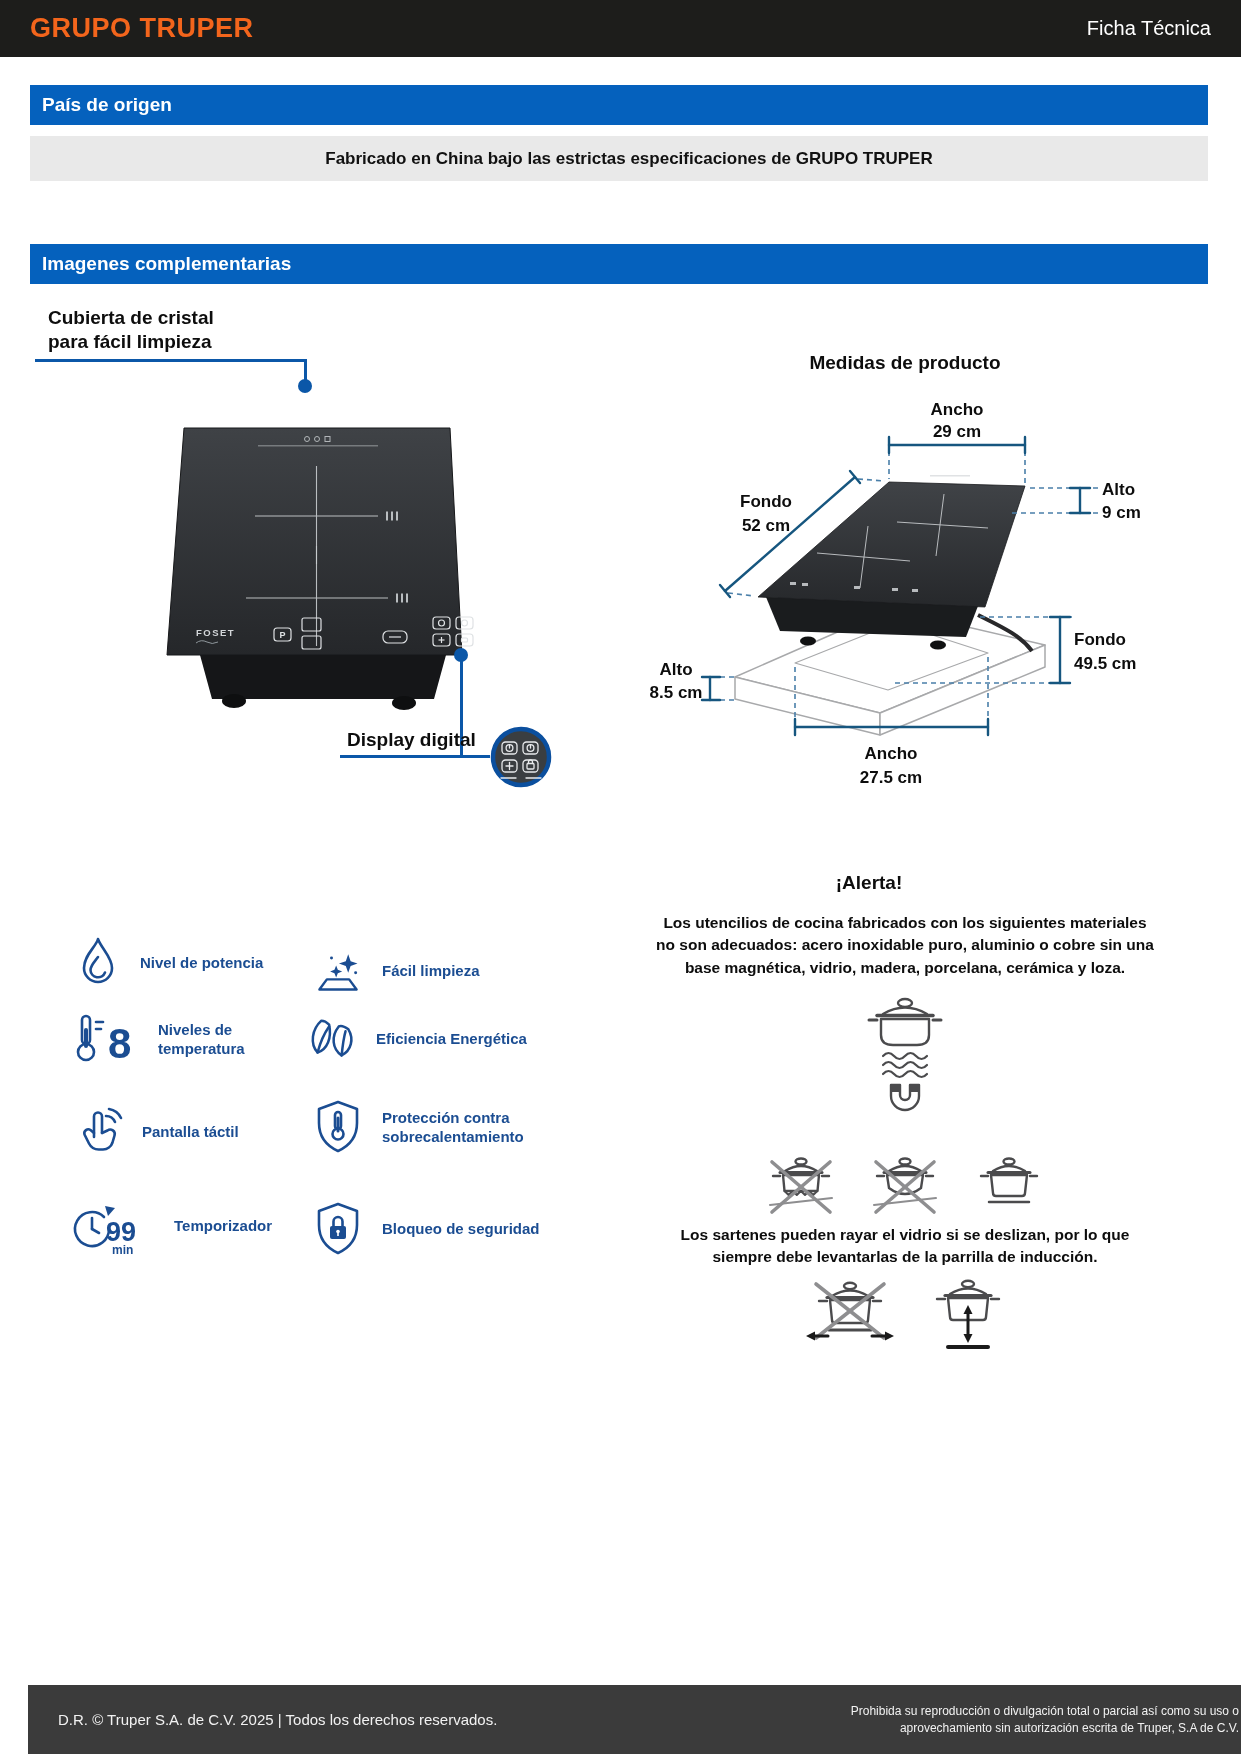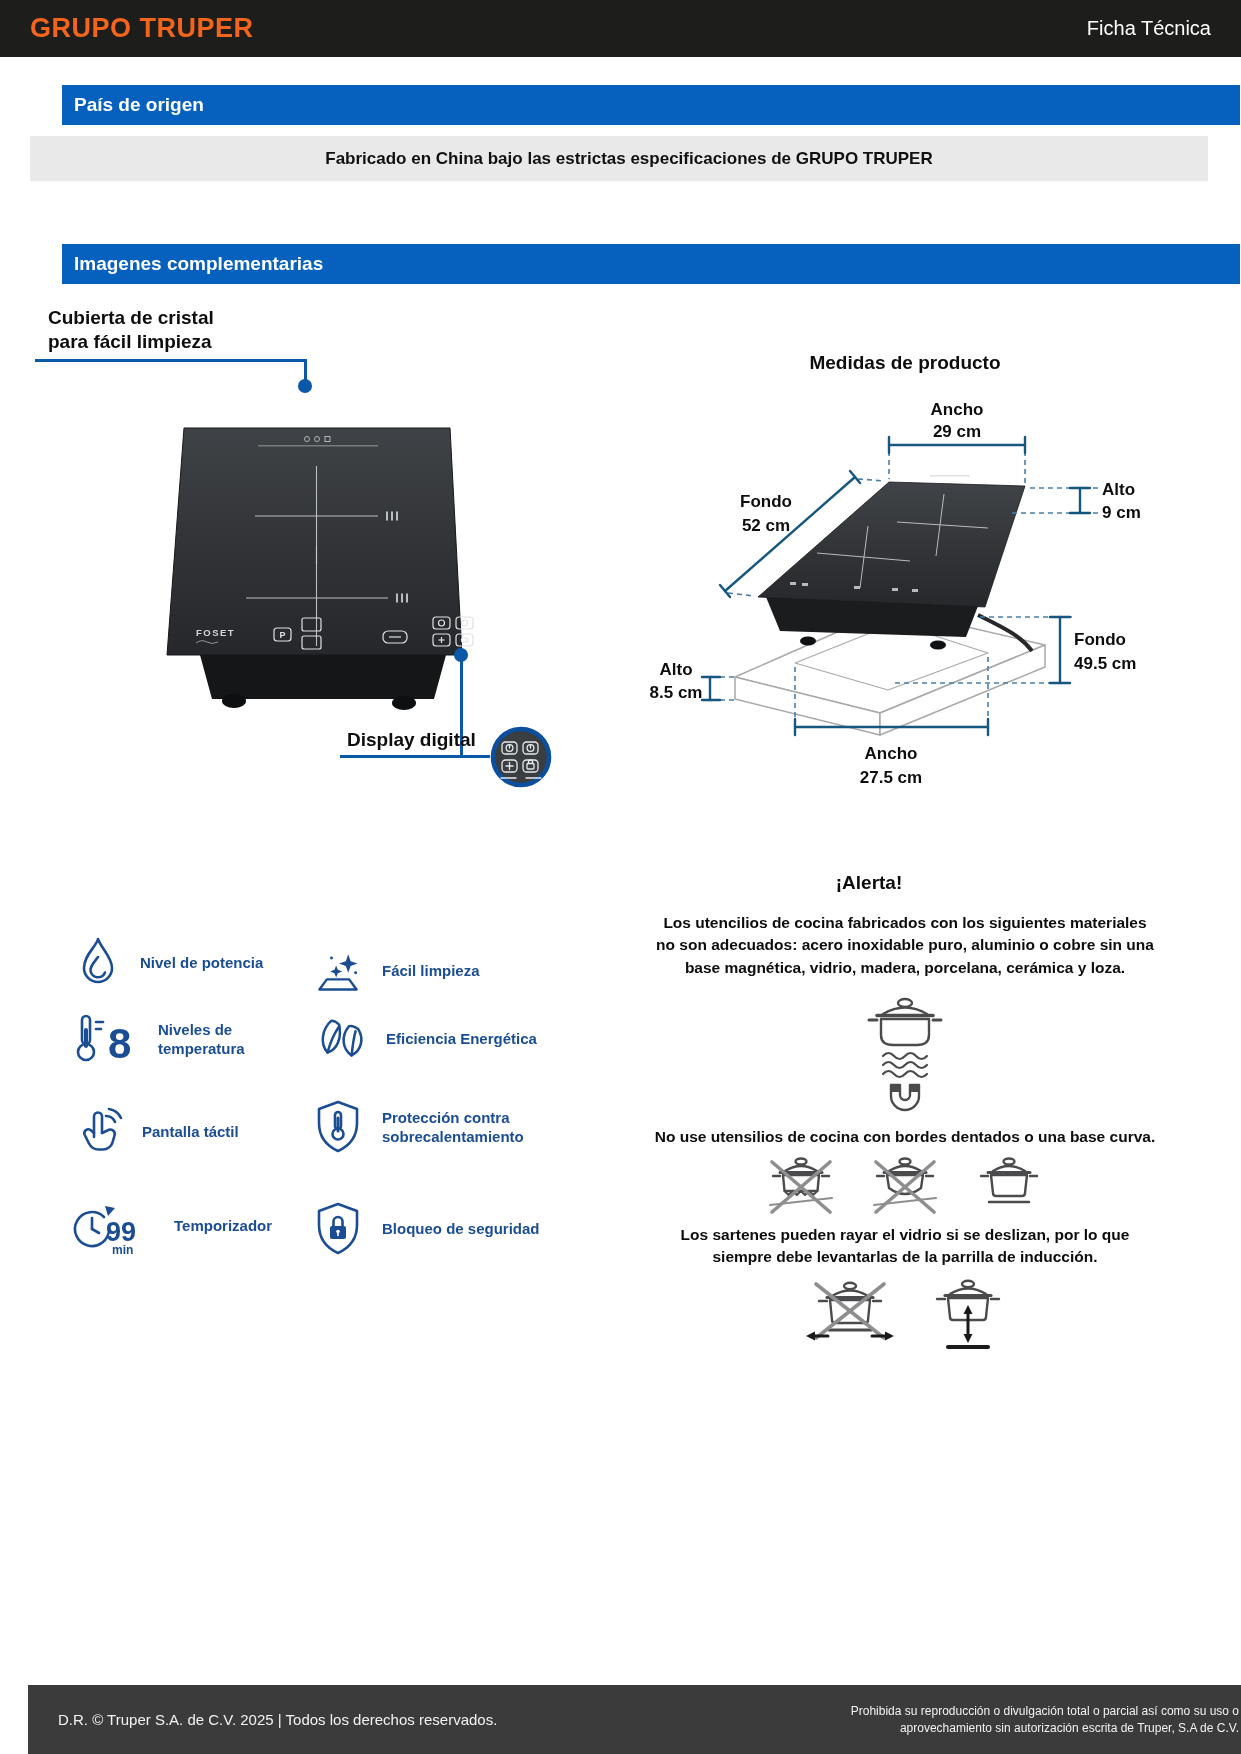--- a/index.html
+++ b/index.html
@@ -7,21 +7,21 @@
         font-family:"Liberation Sans",sans-serif;color:#0d0d0d;}
   
   .topbar{position:absolute;left:0;top:0;width:100%;height:57px;background:#1D1D1B;
           display:flex;align-items:center;justify-content:space-between;
           padding:0 30px;box-sizing:border-box;}
   .brand{color:#F3651C;font-size:27px;font-weight:800;letter-spacing:.5px;}
   .doc-title{color:#fff;font-size:20px;font-weight:500;}
   
   .secbar{position:absolute;left:30px;width:1178px;height:40px;background:#0561BD;
           color:#fff;font-size:19px;font-weight:bold;line-height:40px;
-          padding-left:12px;box-sizing:border-box;margin-left:32px;}
+          padding-left:12px;box-sizing:border-box;}
   .graybar{position:absolute;left:30px;top:136px;width:1178px;height:45px;background:#E9E9E9;
            color:#111;font-size:17px;font-weight:bold;line-height:45px;
            padding-left:20px;box-sizing:border-box;text-align:center;}
   
   .callout-label{position:absolute;font-weight:bold;font-size:19px;line-height:1.25;color:#0d0d0d;}
   .pre{white-space:pre-line;}
   .cline{position:absolute;background:#0B57A8;}
   .cdot{position:absolute;width:14px;height:14px;border-radius:50%;background:#0B57A8;}
   .mtitle{position:absolute;left:655px;top:352px;width:500px;text-align:center;
           font-size:19px;font-weight:bold;}
@@ -262,21 +262,21 @@
       <circle cx="16" cy="42" r="8"></circle>
       <line x1="16" y1="20" x2="16" y2="36" stroke-width="4"></line>
       <line x1="26" y1="12" x2="33" y2="12"></line>
         <line x1="26" y1="19" x2="31" y2="19"></line>
       <text x="38" y="48" font-size="42" font-weight="bold">8</text>
     </svg>
     <div class="lbl pre">Niveles de
 temperatura</div>
   </div>
 
-  <div class="feat" style="left:314px;top:1012px">
+  <div class="feat" style="left:304px;top:1012px">
     <svg class="fic" width="56" height="54" viewBox="0 0 56 56">
       <path d="M17,9 C7,18 5,33 13,42 C23,39 28,27 25,13 C22,10 19,9 17,9 Z"></path>
       <path d="M13,42 C16,31 20,22 25,15"></path>
       <path d="M35,15 C27,25 28,38 38,45 C48,40 51,28 45,18 C41,15 37,14 35,15 Z"></path>
       <path d="M38,45 C39,35 40,27 42,20"></path>
     </svg>
     <div class="lbl">Eficiencia Energética</div>
   </div>
 
   <div class="feat" style="left:70px;top:1103px">
@@ -338,21 +338,20 @@
       <path d="M26,24 H74 V40 Q74,50 62,50 H38 Q26,50 26,40 Z"></path>
       <path d="M28,61 q5.5,-6 11,0 t11,0 t11,0 t11,0" stroke-width="2.2"></path>
       <path d="M28,70 q5.5,-6 11,0 t11,0 t11,0 t11,0" stroke-width="2.2"></path>
       <path d="M28,79 q5.5,-6 11,0 t11,0 t11,0 t11,0" stroke-width="2.2"></path>
       <path d="M36,90 L36,101 A14,14 0 0 0 64,101 L64,90 L55,90 L55,100 A5,5 0 0 1 45,100 L45,90 Z"></path>
       <rect x="36" y="90" width="9" height="7" fill="#4B4B4D" stroke="none"></rect>
       <rect x="55" y="90" width="9" height="7" fill="#4B4B4D" stroke="none"></rect>
     </svg>
   </div>
 
-  <div class="alert-p" style="top:1126px">No use utensilios de cocina con bordes dentados o una base curva.</div>
 
   <div class="icon-row" style="top:1155px;gap:26px">
     <svg class="aic" width="78" height="62" viewBox="0 0 78 62">
       <ellipse cx="39" cy="6.5" rx="5.5" ry="3"></ellipse>
       <path d="M23,16 Q39,6 55,16"></path>
         <line x1="18" y1="17.5" x2="60" y2="17.5" stroke-width="3"></line>
       <line x1="11" y1="21" x2="18" y2="21"></line>
         <line x1="60" y1="21" x2="67" y2="21"></line>
       <path d="M21,20 H57 L55.5,36 H22.5 Z"></path>
       <path d="M22.5,36 l4.1,4 4.1,-4 4.1,4 4.1,-4 4.1,4 4.1,-4 4.1,4 4.1,-4" stroke-width="2"></path>

